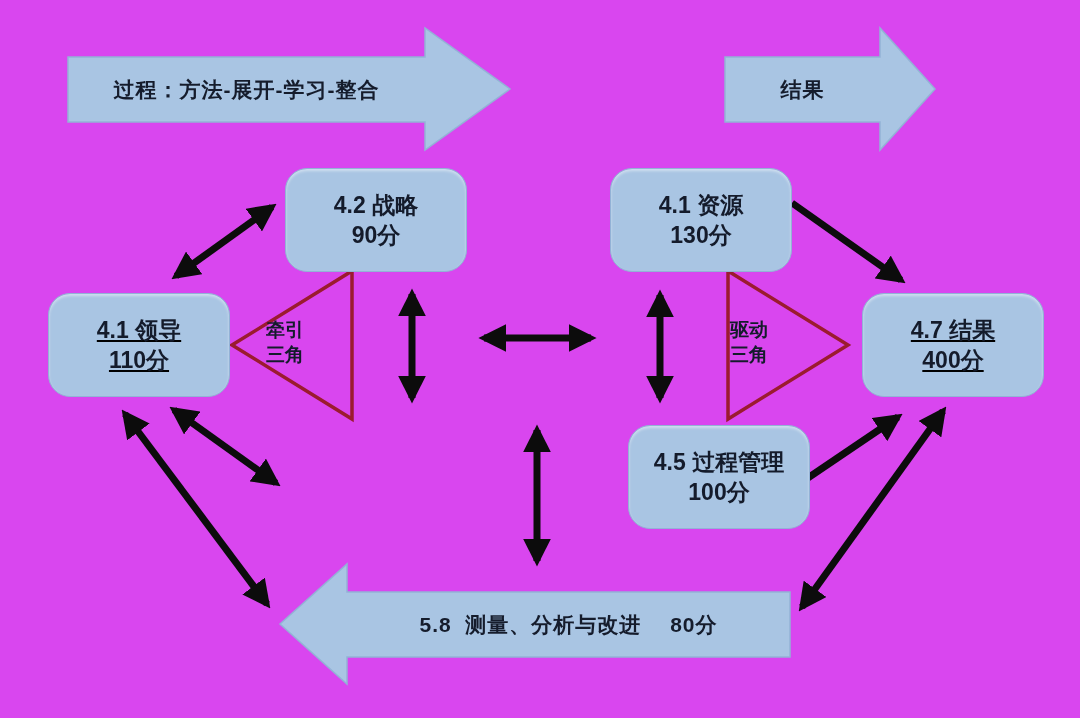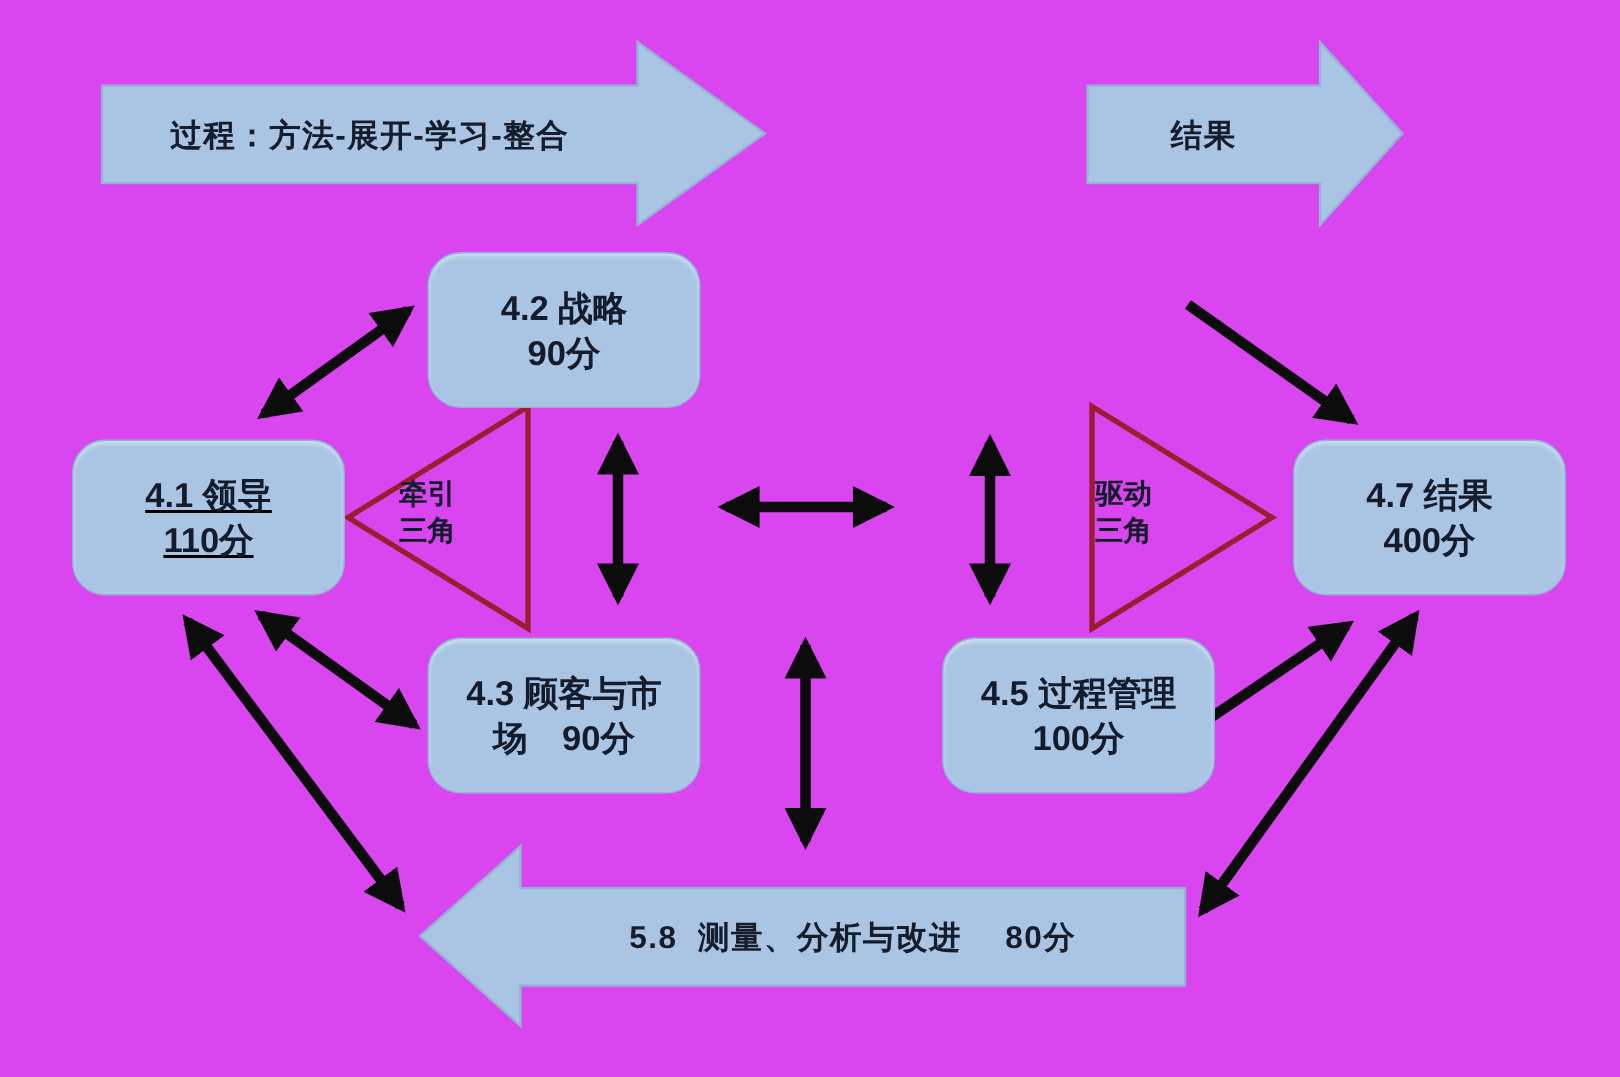--- a/index.html
+++ b/index.html
@@ -63,21 +63,21 @@
   .tri-line {
     font-size: 19px;
     font-weight: bold;
     color: #141b2b;
     line-height: 1.3;
     white-space: pre;
   }
   .node.strategy     { left: 285px; top: 168px; }
   .node.resources    { left: 610px; top: 168px; }
   .node.leadership   { left: 48px;  top: 293px; text-decoration: underline; }
-  .node.results      { left: 862px; top: 293px; }
+  .node.results      { left: 862px; top: 293px; text-decoration: underline; }
   .node.customers    { left: 285px; top: 425px; }
   .node.process-mgmt { left: 610px; top: 425px; margin-left: 18px; }
 </style>
 </head>
 <body>
 
 <div class="canvas">
 
   <svg class="layer" viewBox="0 0 1080 718">
     <defs>
@@ -112,35 +112,35 @@
 
   <div class="label big-arrow-label" style="left:68px; top:57px; width:357px; height:65px;">过程：方法-展开-学习-整合</div>
 
   <div class="label big-arrow-label" style="left:725px; top:57px; width:155px; height:65px;">结果</div>
 
   <div class="node strategy">
     <div class="box-line">4.2 战略</div>
     <div class="box-line">90分</div>
   </div>
 
+  <div class="node resources">
+    <div class="box-line">4.1 资源</div>
+    <div class="box-line">130分</div>
+  </div>
 
   <div class="node leadership">
     <div class="box-line">4.1 领导</div>
     <div class="box-line">110分</div>
   </div>
 
   <div class="node results">
     <div class="box-line">4.7 结果</div>
     <div class="box-line">400分</div>
   </div>
 
-  <div class="node customers">
-    <div class="box-line">4.3 顾客与市</div>
-    <div class="box-line">场　90分</div>
-  </div>
 
   <div class="node process-mgmt">
     <div class="box-line">4.5 过程管理</div>
     <div class="box-line">100分</div>
   </div>
 
   <div class="tri-label" style="left:266px; top:318px;">
     <div class="tri-line">牵引</div>
     <div class="tri-line">三角</div>
   </div>

